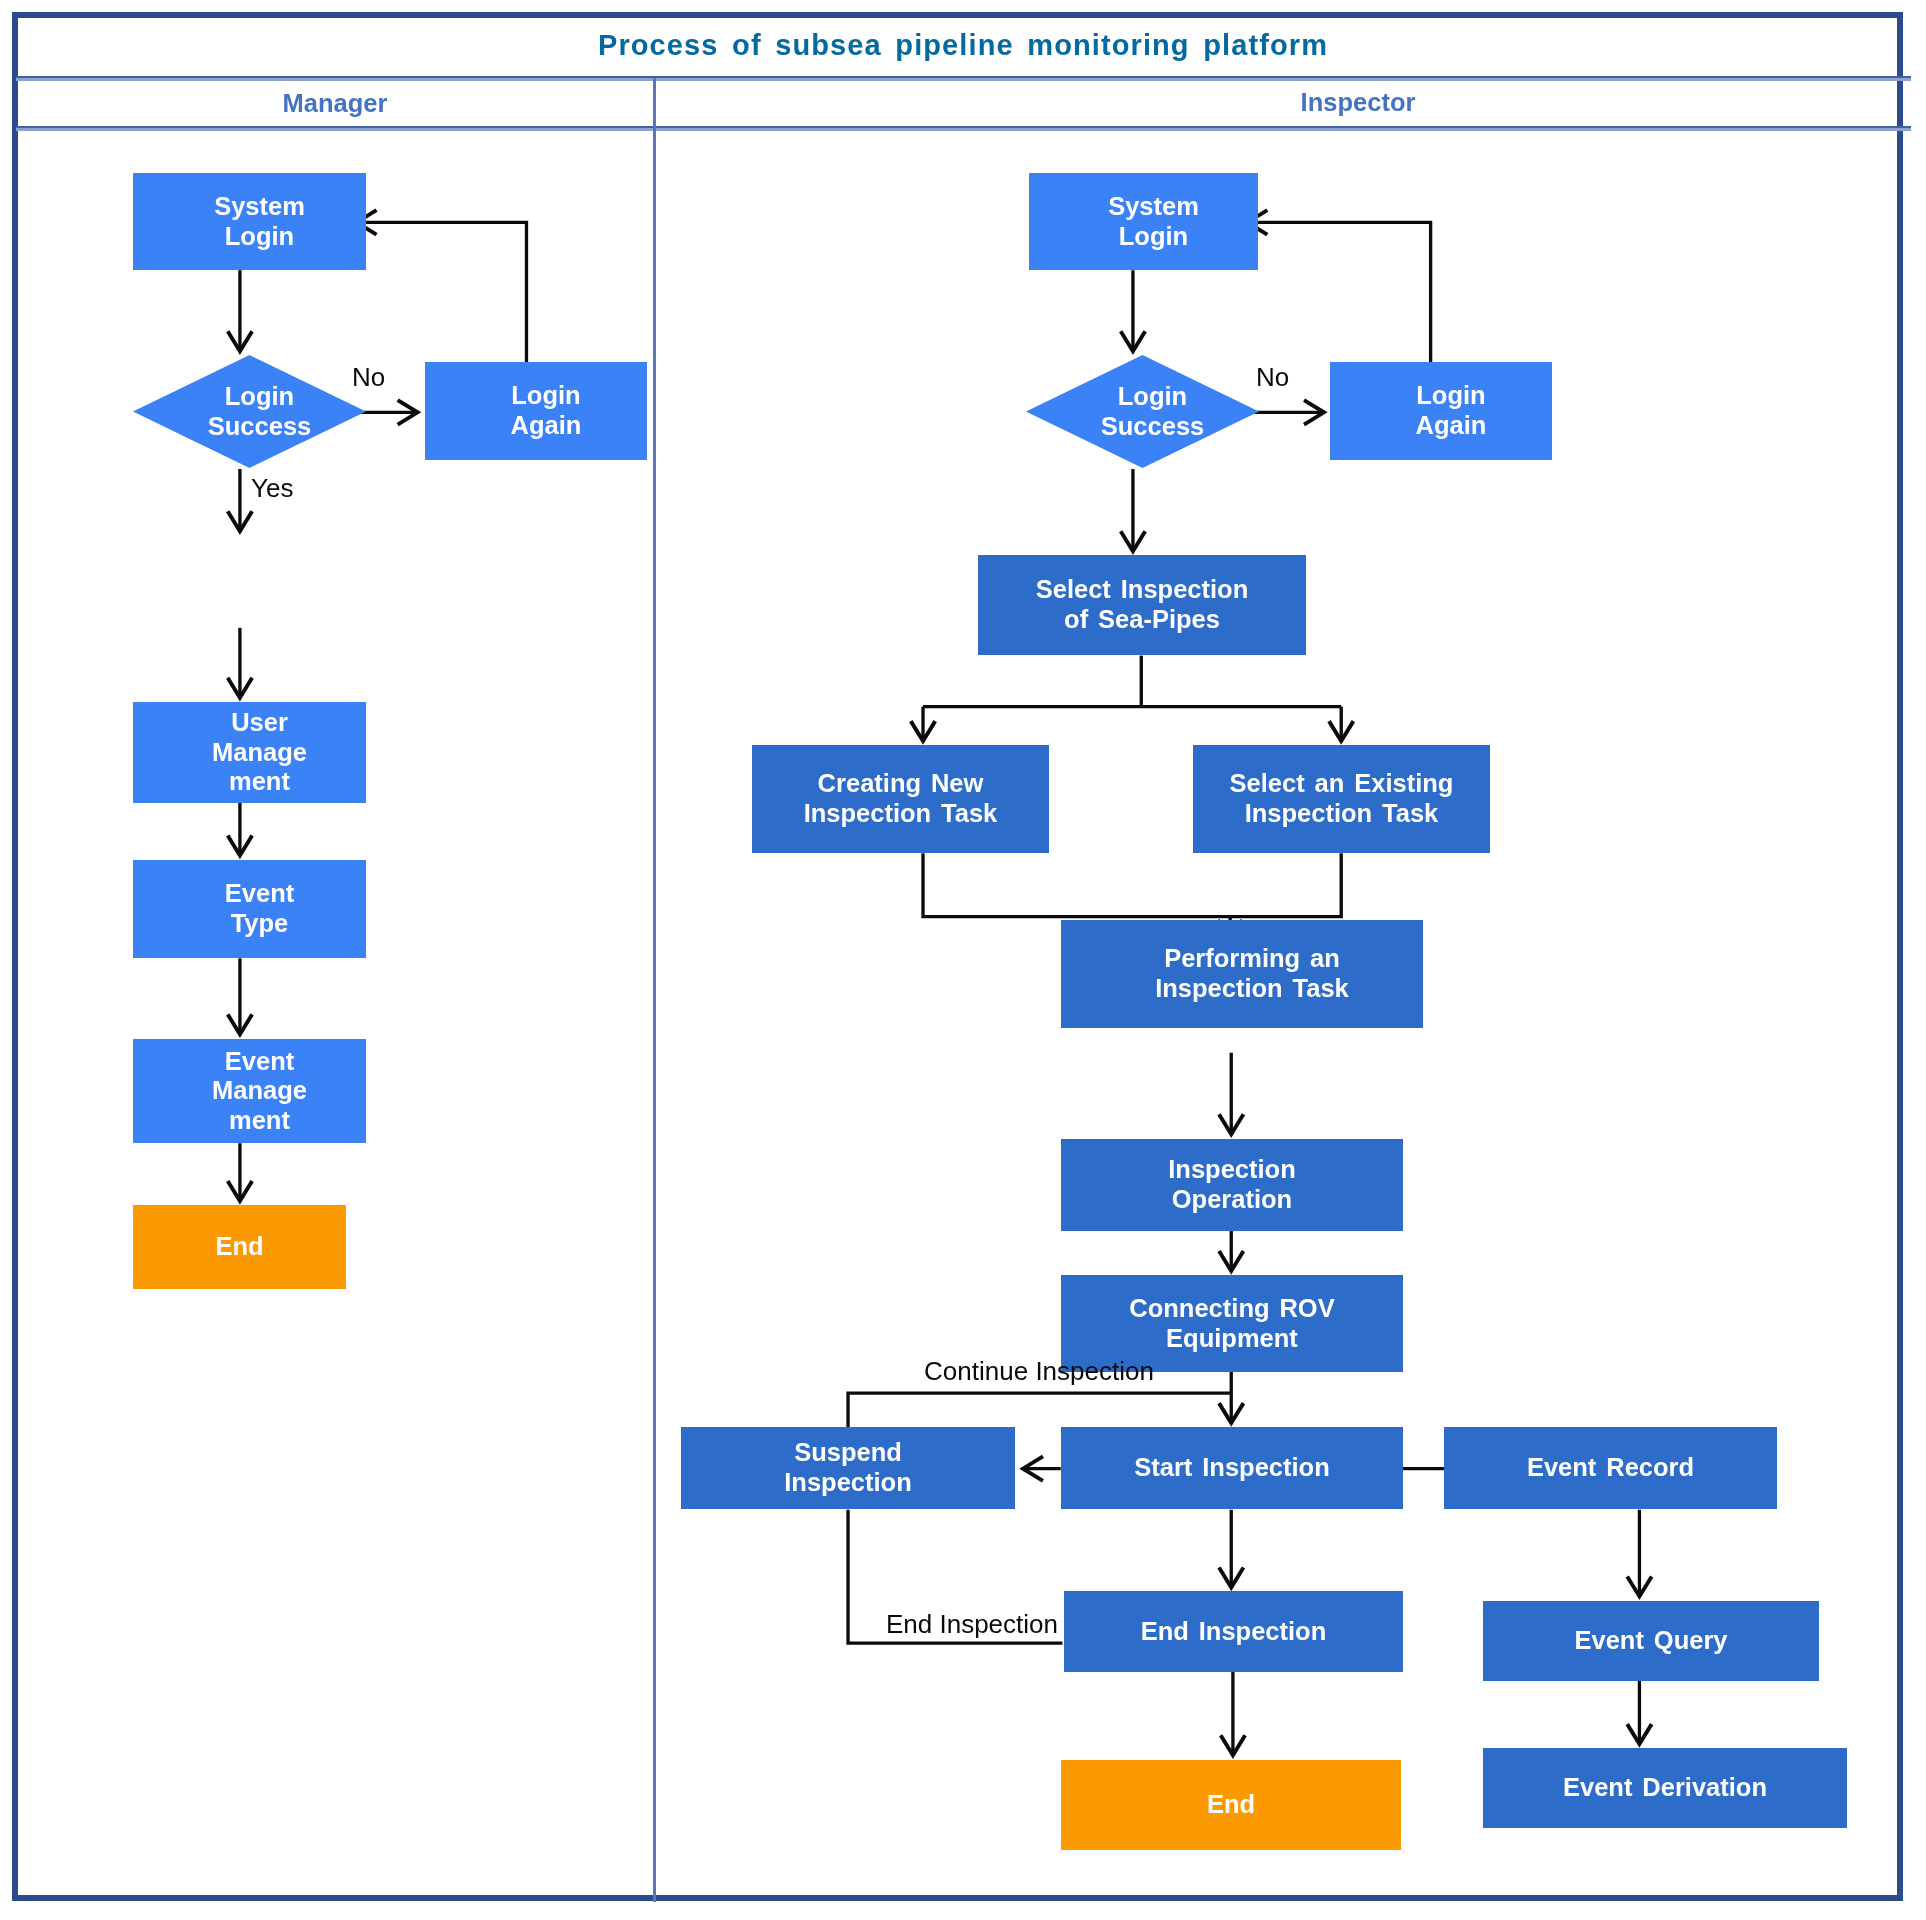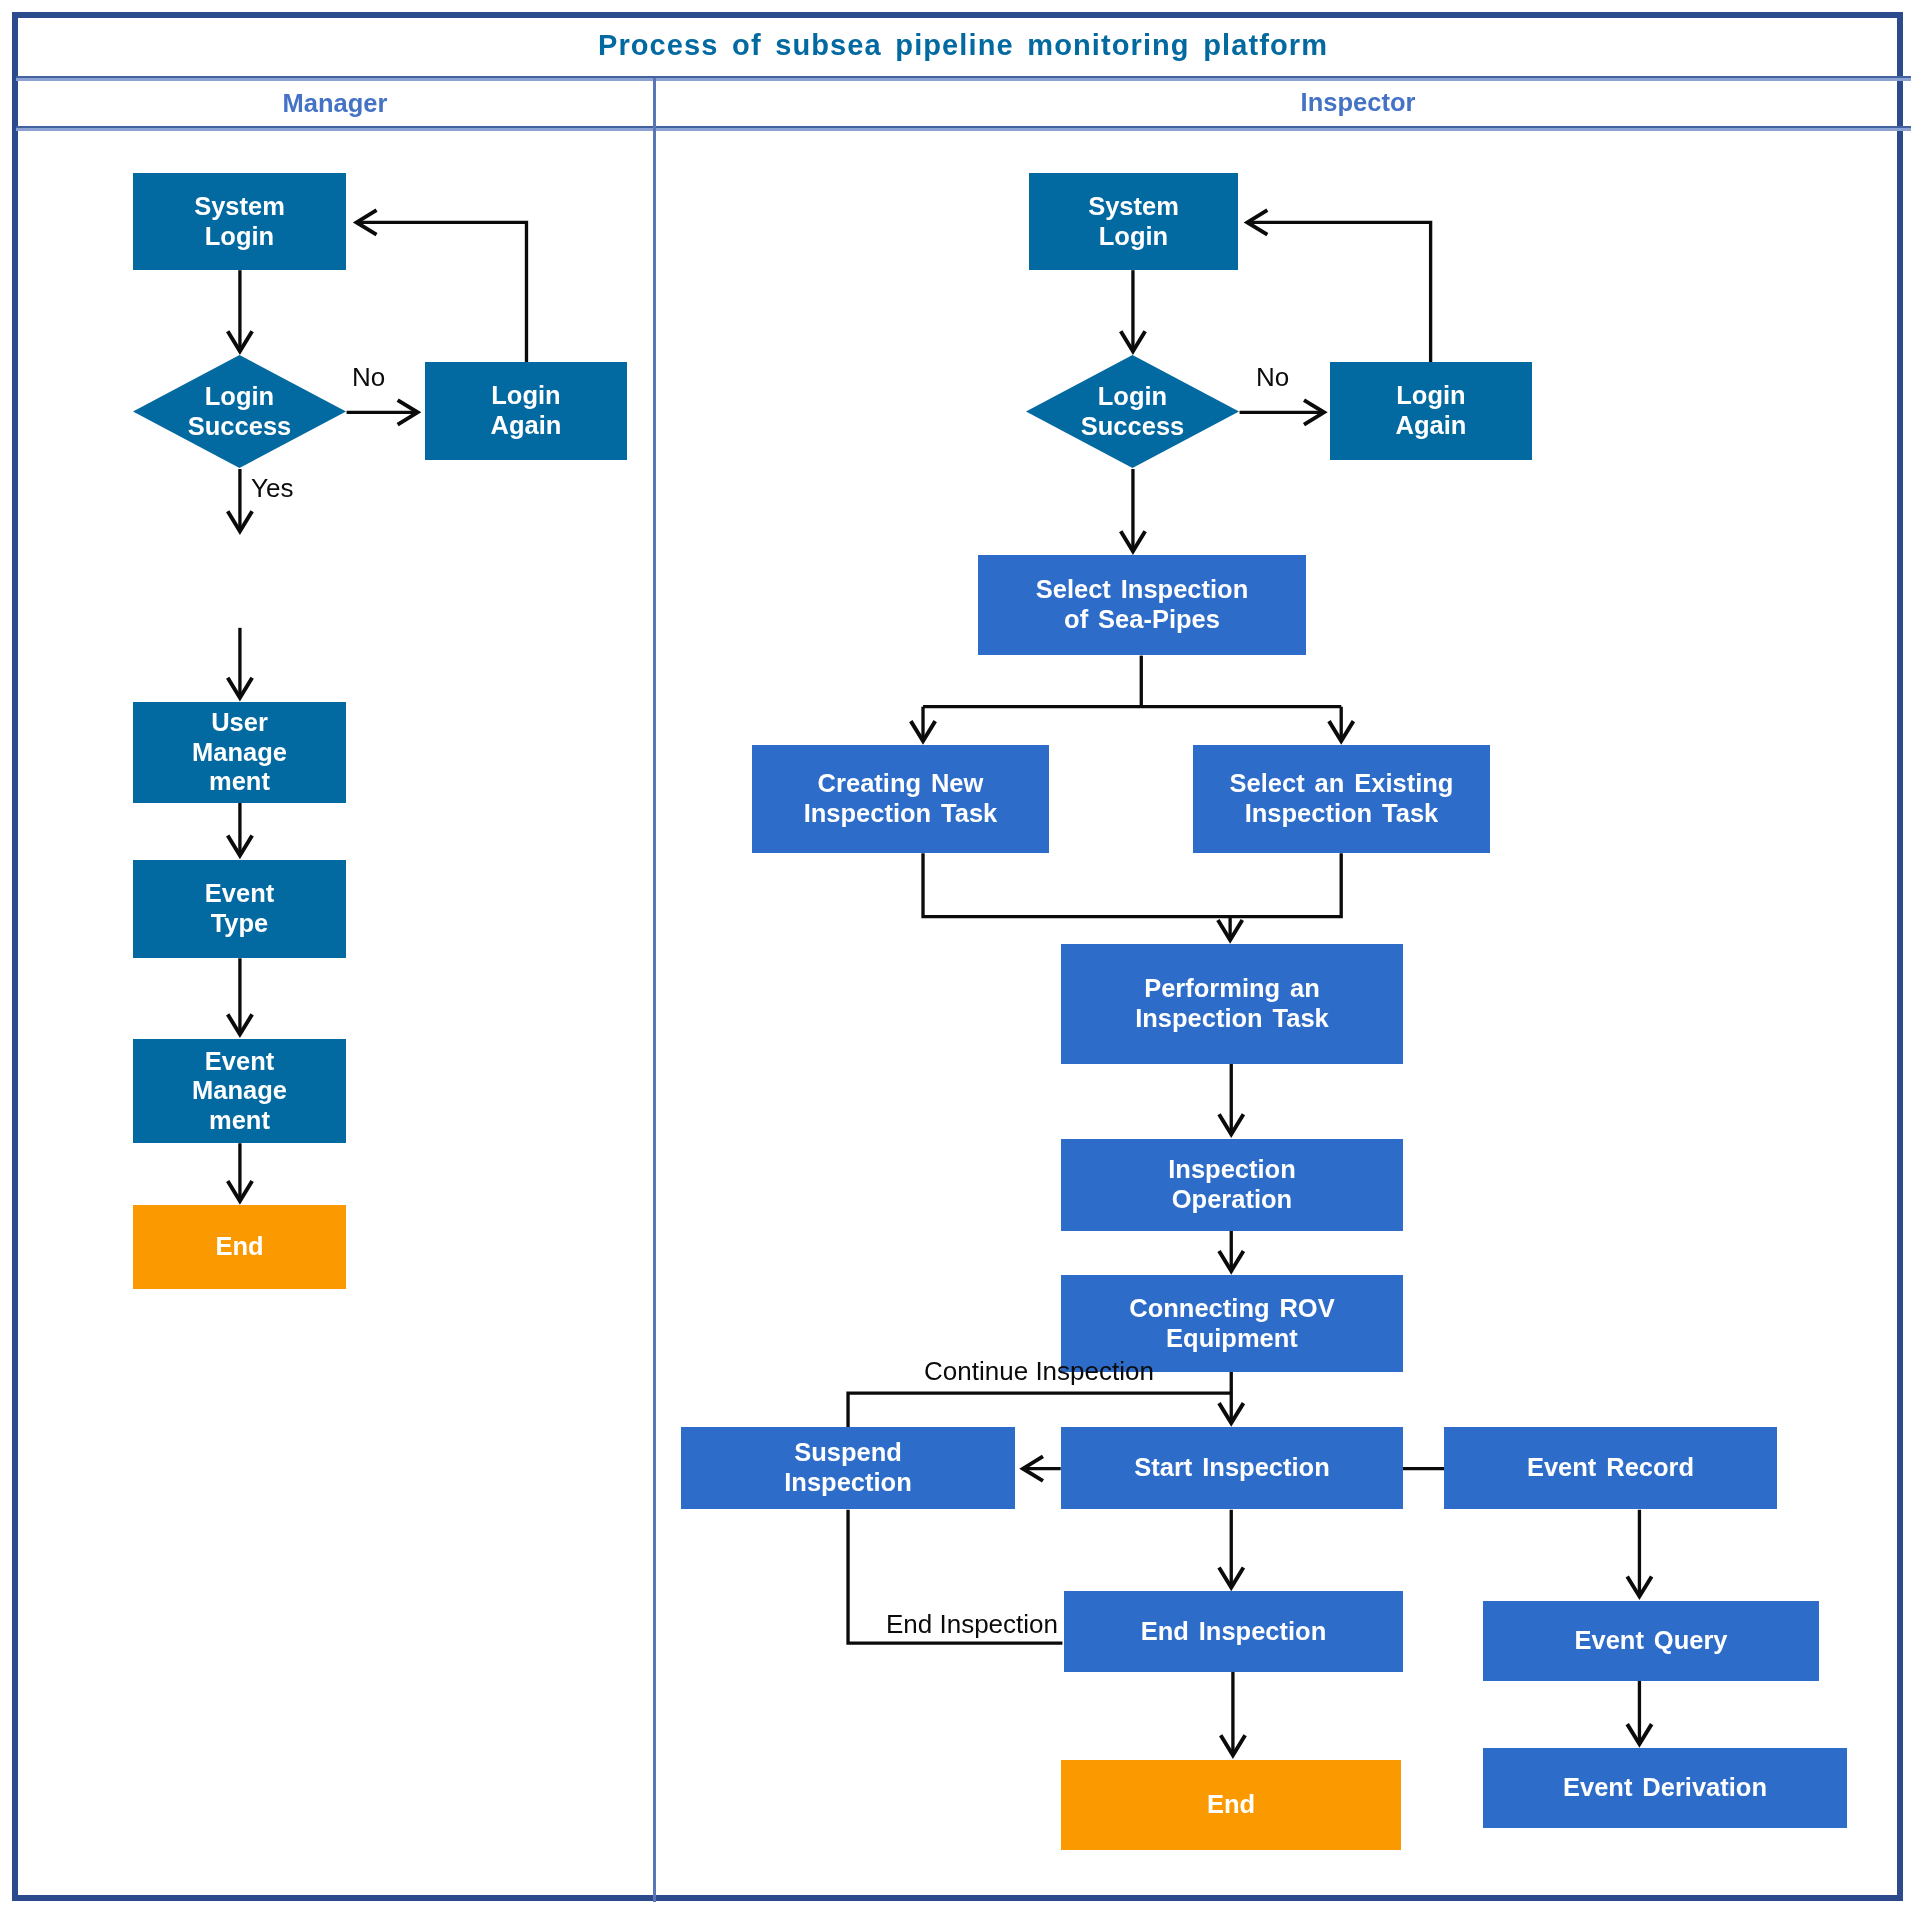--- a/index.html
+++ b/index.html
@@ -7,21 +7,21 @@
   .canvas{position:relative;width:1926px;height:1921px;background:#ffffff;overflow:hidden;}
   .wires{position:absolute;left:0;top:0;z-index:1;}
   .frame{position:absolute;left:12.2px;top:12.2px;width:1891px;height:1889px;border:6.7px solid #2b4b8d;z-index:0;box-sizing:border-box;}
   .page-title{position:absolute;left:963px;top:29px;transform:translateX(-50%);color:#0369a1;font-weight:bold;font-size:29px;letter-spacing:1.1px;word-spacing:4.4px;white-space:nowrap;z-index:2;}
   .rule{position:absolute;left:15.6px;width:1895px;height:0;border-top:2.8px solid #41619f;border-bottom:3.3px solid #8ca2d2;z-index:2;}
   .rule-a{top:76px;}
   .rule-b{top:126px;}
   .vdivider{position:absolute;left:653px;top:78px;width:2.8px;height:1824px;background:#5b76b7;z-index:2;}
   .lane-label{position:absolute;transform:translateX(-50%);color:#4472c4;font-weight:bold;font-size:25.5px;z-index:3;white-space:nowrap;}
   .node{position:absolute;display:flex;align-items:center;justify-content:center;color:#ffffff;font-weight:bold;font-size:25.5px;line-height:1.16;text-align:center;white-space:pre-line;z-index:3;word-spacing:2.8px;}
-  .light{background:#0369a1;}
+  .light{background:#3b82f6;padding-left:20px;}
   .dark{background:#2d6cc8;}
   .orange{background:#fb9900;}
   .diamond{clip-path:polygon(50% 0,100% 50%,50% 100%,0 50%);}
   .edge-label{position:absolute;color:#0b0b0b;font-size:26px;z-index:4;white-space:nowrap;}
 </style>
 </head>
 <body>
 
 <div class="canvas">
 
@@ -105,21 +105,21 @@
   <div class="node light" style="left:1330px;top:362px;width:202px;height:98px;">Login
 Again</div>
   <div class="edge-label" style="left:1256px;top:362px;">No</div>
 
   <div class="node dark" style="left:978px;top:555px;width:328px;height:100px;">Select Inspection
 of Sea-Pipes</div>
   <div class="node dark" style="left:752px;top:745px;width:297px;height:108px;">Creating New
 Inspection Task</div>
   <div class="node dark" style="left:1193px;top:745px;width:297px;height:108px;">Select an Existing
 Inspection Task</div>
-  <div class="node dark" style="left:1061px;top:944px;width:342px;height:120px;">Performing an
+  <div class="node dark" style="left:1061px;top:920px;width:342px;height:108px;padding-left:20px;">Performing an
 Inspection Task</div>
   <div class="node dark" style="left:1061px;top:1139px;width:342px;height:92px;">Inspection
 Operation</div>
   <div class="node dark" style="left:1061px;top:1275px;width:342px;height:97px;">Connecting ROV
 Equipment</div>
 
   <div class="edge-label" style="left:889px;top:1356px;width:300px;text-align:center;">Continue Inspection</div>
 
   <div class="node dark" style="left:681px;top:1427px;width:334px;height:82px;">Suspend
 Inspection</div>

